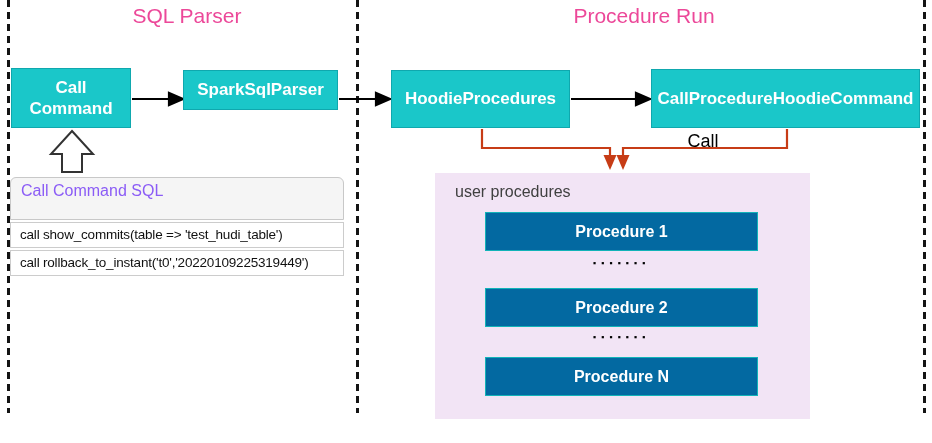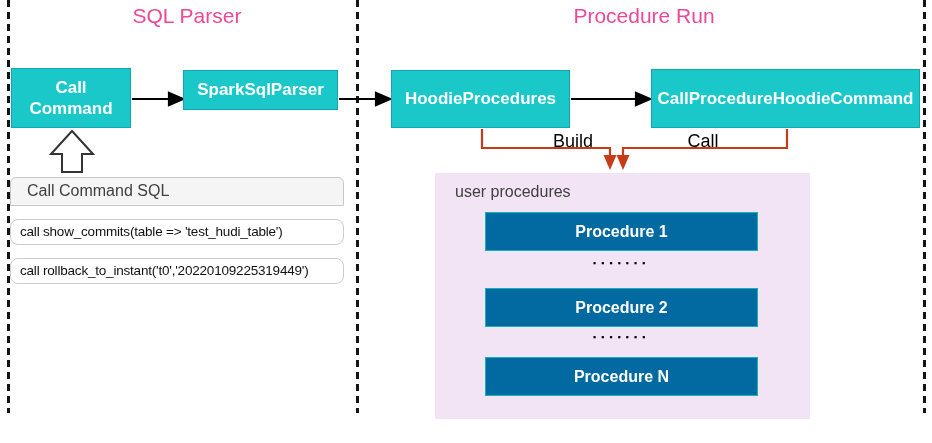--- a/index.html
+++ b/index.html
@@ -25,26 +25,26 @@
   }
   .svg-layer { position:absolute; left:0; top:0; pointer-events:none; }
   .edge-label {
     position:absolute; width:100px; text-align:center;
     font-size:18px; color:#000;
   }
   
   .sql-panel { position:absolute; left:10px; top:177px; width:334px; }
   .sql-header {
     box-sizing:border-box; background:#f5f5f5; border:1px solid #c8c8c8;
-    border-radius:6px 6px 0 0; height:29px; line-height:25px;
-    padding-left:16px; font-size:16px; color:#404040;
+    border-radius:6px 6px 0 0; height:43px; line-height:25px;
+    padding-left:10px; font-size:16px; color:#8b5cf6;
   }
   .sql-row {
     box-sizing:border-box; background:#ffffff; border:1px solid #cccccc;
-    border-radius:8px; height:26px; line-height:24px; margin-top:13px;
+    border-radius:0; height:26px; line-height:24px; margin-top:2px;
     padding-left:9px; font-size:13.5px; letter-spacing:-0.2px; color:#111;
     white-space:nowrap;
   }
   
   .user-proc-panel {
     position:absolute; left:435px; top:173px; width:375px; height:246px;
     background:#f2e4f5;
   }
   .user-proc-label {
     position:absolute; left:20px; top:10px;
@@ -94,21 +94,20 @@
       <polygon points="603.5,155 616.5,155 610,170"></polygon>
       <polygon points="616.5,155 629.5,155 623,170"></polygon>
     </g>
   </svg>
 
   <div class="node" style="left:11px;  top:68px; width:120px; height:60px; padding:0 18px;">Call Command</div>
   <div class="node" style="left:183px; top:70px; width:155px; height:40px;">SparkSqlParser</div>
   <div class="node" style="left:391px; top:70px; width:179px; height:58px;">HoodieProcedures</div>
   <div class="node" style="left:651px; top:69px; width:269px; height:59px; white-space:nowrap;">CallProcedureHoodieCommand</div>
 
-  <div class="edge-label" style="left:523px; top:131px;">Build</div>
   <div class="edge-label" style="left:653px; top:131px;">Call</div>
 
   <div class="sql-panel">
     <div class="sql-header">Call Command SQL</div>
     <div class="sql-row">call show_commits(table =&gt; 'test_hudi_table')</div>
     <div class="sql-row">call rollback_to_instant('t0','20220109225319449')</div>
   </div>
 
   <div class="user-proc-panel">
     <div class="user-proc-label">user procedures</div>

